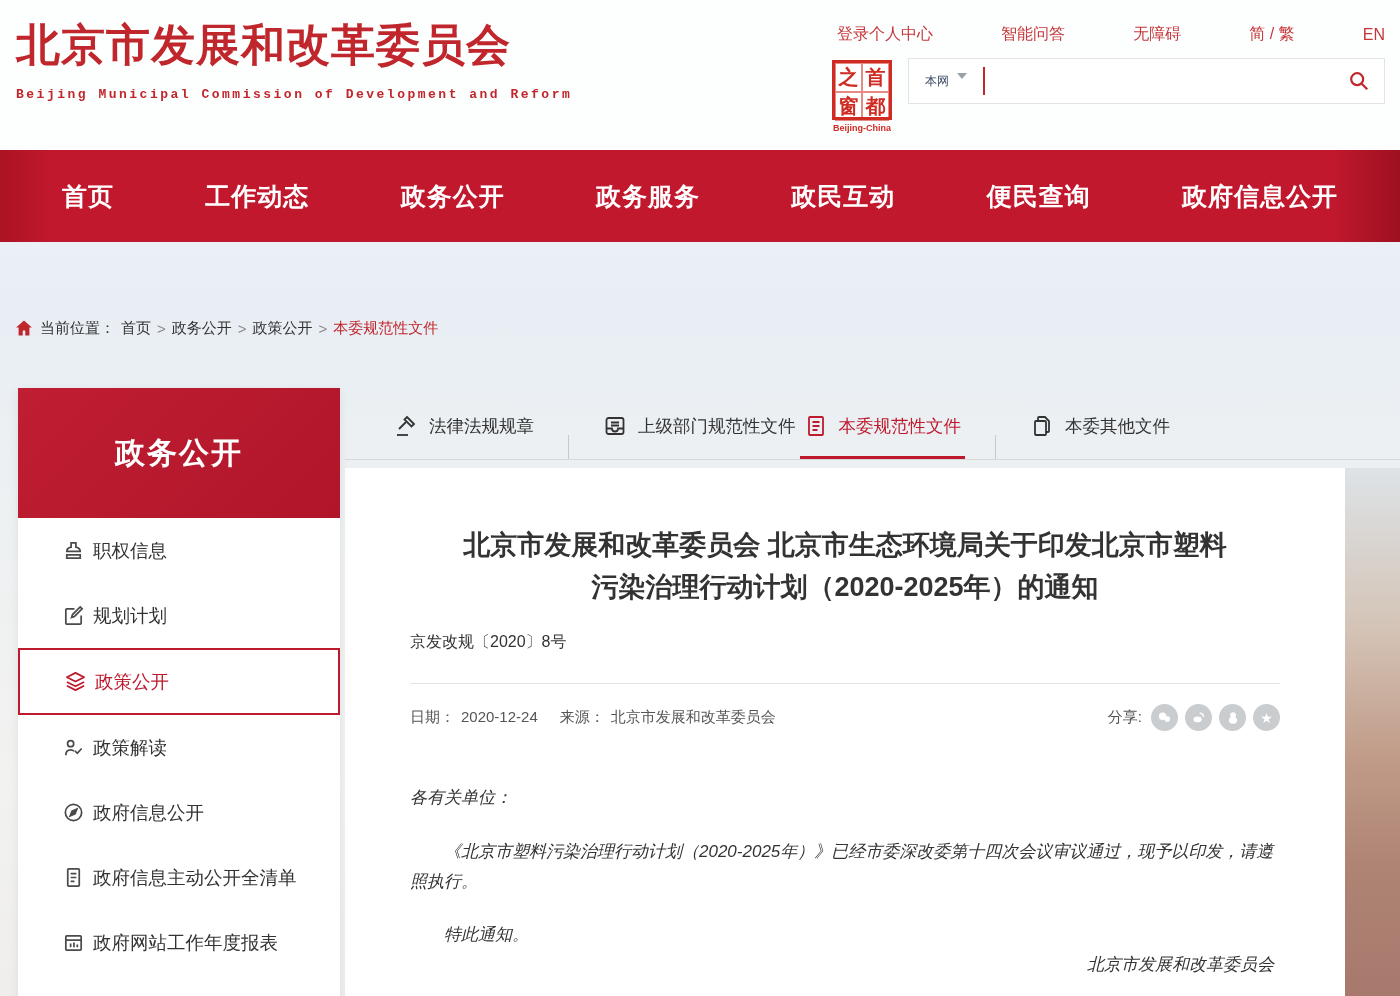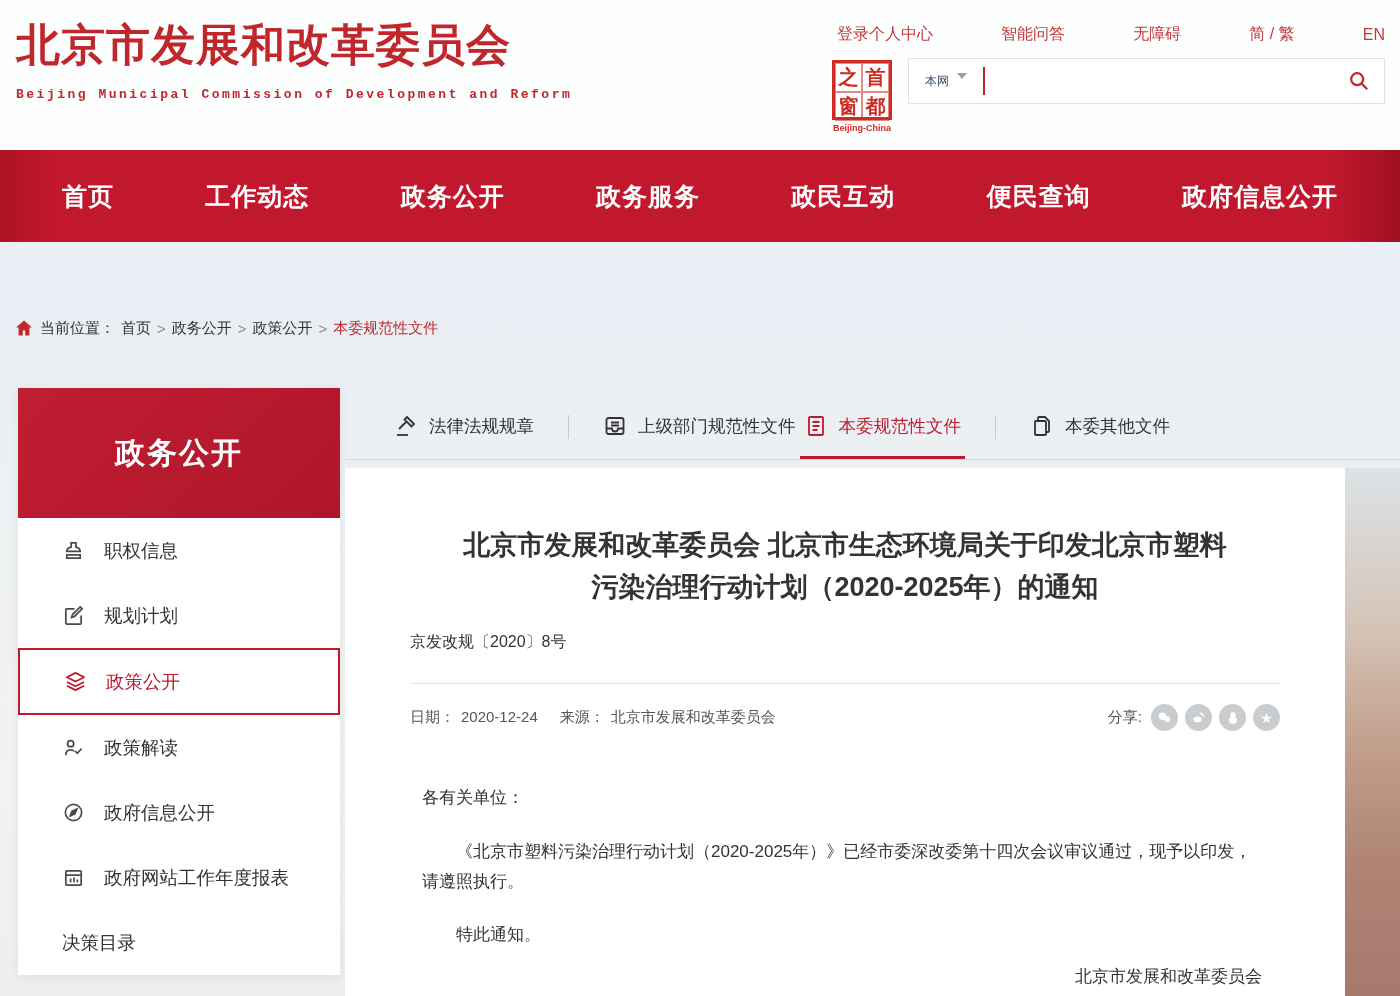--- a/index.html
+++ b/index.html
@@ -42,48 +42,48 @@
   .breadcrumb{position:absolute;top:318px;left:14px;display:flex;align-items:center;gap:6px;
     font-size:15px;color:#333;z-index:3;}
   .breadcrumb .sep{color:#888;}
   .breadcrumb a{color:#333;text-decoration:none;}
   .breadcrumb a.current{color:#c0272d;}
   
   .sidebar{position:absolute;top:388px;left:18px;width:322px;z-index:3;background:#fff;
     box-shadow:0 2px 10px rgba(0,0,0,.07);}
   .sidebar-title{height:130px;background:linear-gradient(135deg,#c01e32 0%,#b0152a 100%);
     color:#fff;font-size:30px;font-weight:bold;display:flex;align-items:center;justify-content:center;letter-spacing:2px;}
-  .side-item{height:65px;display:flex;align-items:center;padding-left:44px;gap:19px;
+  .side-item{height:65px;display:flex;align-items:center;padding-left:44px;gap:8px;
     font-size:18.5px;color:#333;cursor:pointer;box-sizing:border-box;background:#fff;}
   .side-item .icn{width:23px;height:23px;color:#4a4a4a;flex:0 0 auto;display:flex;}
   .side-item.active{border:2px solid #bd1a2d;color:#bd1a2d;height:67px;}
   .side-item.active .icn{color:#bd1a2d;}
   
   .main{position:absolute;top:395px;left:345px;width:1055px;z-index:2;}
-  .tabs{display:flex;align-items:center;height:64px;border-bottom:1px solid #d8d8d8;padding-left:45px;}
+  .tabs{display:flex;align-items:flex-end;height:64px;border-bottom:1px solid #d8d8d8;padding-left:45px;}
   .tab{display:flex;align-items:center;gap:11px;height:100%;font-size:17.5px;color:#333;cursor:pointer;
     border-bottom:3px solid transparent;box-sizing:border-box;padding:0 4px;}
   .tab .icn{width:24px;height:24px;color:#333;display:flex;}
   .tab.active{color:#bd1a2d;border-bottom-color:#bd1a2d;}
   .tab.active .icn{color:#bd1a2d;}
   .tab-sep{width:1px;height:24px;background:#c9c9c9;margin:0 30px;}
   .panel{width:1000px;background:#fff;margin-top:8px;padding:56px 65px 40px;box-sizing:border-box;min-height:540px;}
   .article-title{font-size:27px;font-weight:bold;color:#333;text-align:center;line-height:42px;margin:0;}
   .doc-number{font-size:16px;color:#333;margin-top:24px;}
   .meta-divider{border:none;border-top:1px solid #e4e4e4;margin:30px 0 0;}
   .meta-row{display:flex;justify-content:space-between;align-items:center;margin-top:20px;
     font-size:15px;color:#555;}
   .meta-left span{margin-right:6px;}
   .meta-left .val{margin-right:22px;color:#555;}
   .share{display:flex;align-items:center;gap:7px;}
   .share-label{font-size:15px;color:#555;margin-right:2px;}
   .share-circle{width:27px;height:27px;border-radius:50%;background:#c9cdd0;color:#fff;
     display:flex;align-items:center;justify-content:center;cursor:pointer;font-size:14px;}
   .article-body{margin-top:52px;font-size:17px;color:#333;line-height:1.75;}
-  .article-body p{margin:12px;}
+  .article-body p{margin:0;font-style:italic;}
   .article-body p.indent{text-indent:2em;margin-top:24px;}
   .signature{text-align:right;margin-top:34px;padding-right:6px;}
   .icn svg{width:100%;height:100%;}
 </style>
 </head>
 <body>
 
 <div class="bg-sky"></div>
 <div class="bg-right-strip"></div>
 <div class="bg-left-strip"></div>
@@ -205,20 +205,29 @@
   <div class="side-item">
     <span class="icn">
       <svg viewBox="0 0 24 24" fill="none" stroke="currentColor" stroke-width="1.8">
         <circle cx="12" cy="12" r="8.5"></circle>
           <path d="M15.5 8.5l-2 5-5 2 2-5z" fill="currentColor"></path>
       </svg>
     </span>
     <span>政府信息公开</span>
   </div>
 
+  <div class="side-item">
+    <span class="icn">
+      <svg viewBox="0 0 24 24" fill="none" stroke="currentColor" stroke-width="1.8">
+        <rect x="6" y="3" width="12" height="18" rx="1"></rect>
+          <path d="M9 8h6M9 12h6M9 16h4"></path>
+      </svg>
+    </span>
+    <span>政府信息主动公开全清单</span>
+  </div>
 
   <div class="side-item">
     <span class="icn">
       <svg viewBox="0 0 24 24" fill="none" stroke="currentColor" stroke-width="1.8">
         <rect x="4" y="5" width="16" height="15" rx="1"></rect>
           <path d="M4 9.5h16"></path>
         <path d="M9 13v4M12.5 12v5M16 14v3"></path>
       </svg>
     </span>
     <span>政府网站工作年度报表</span>

